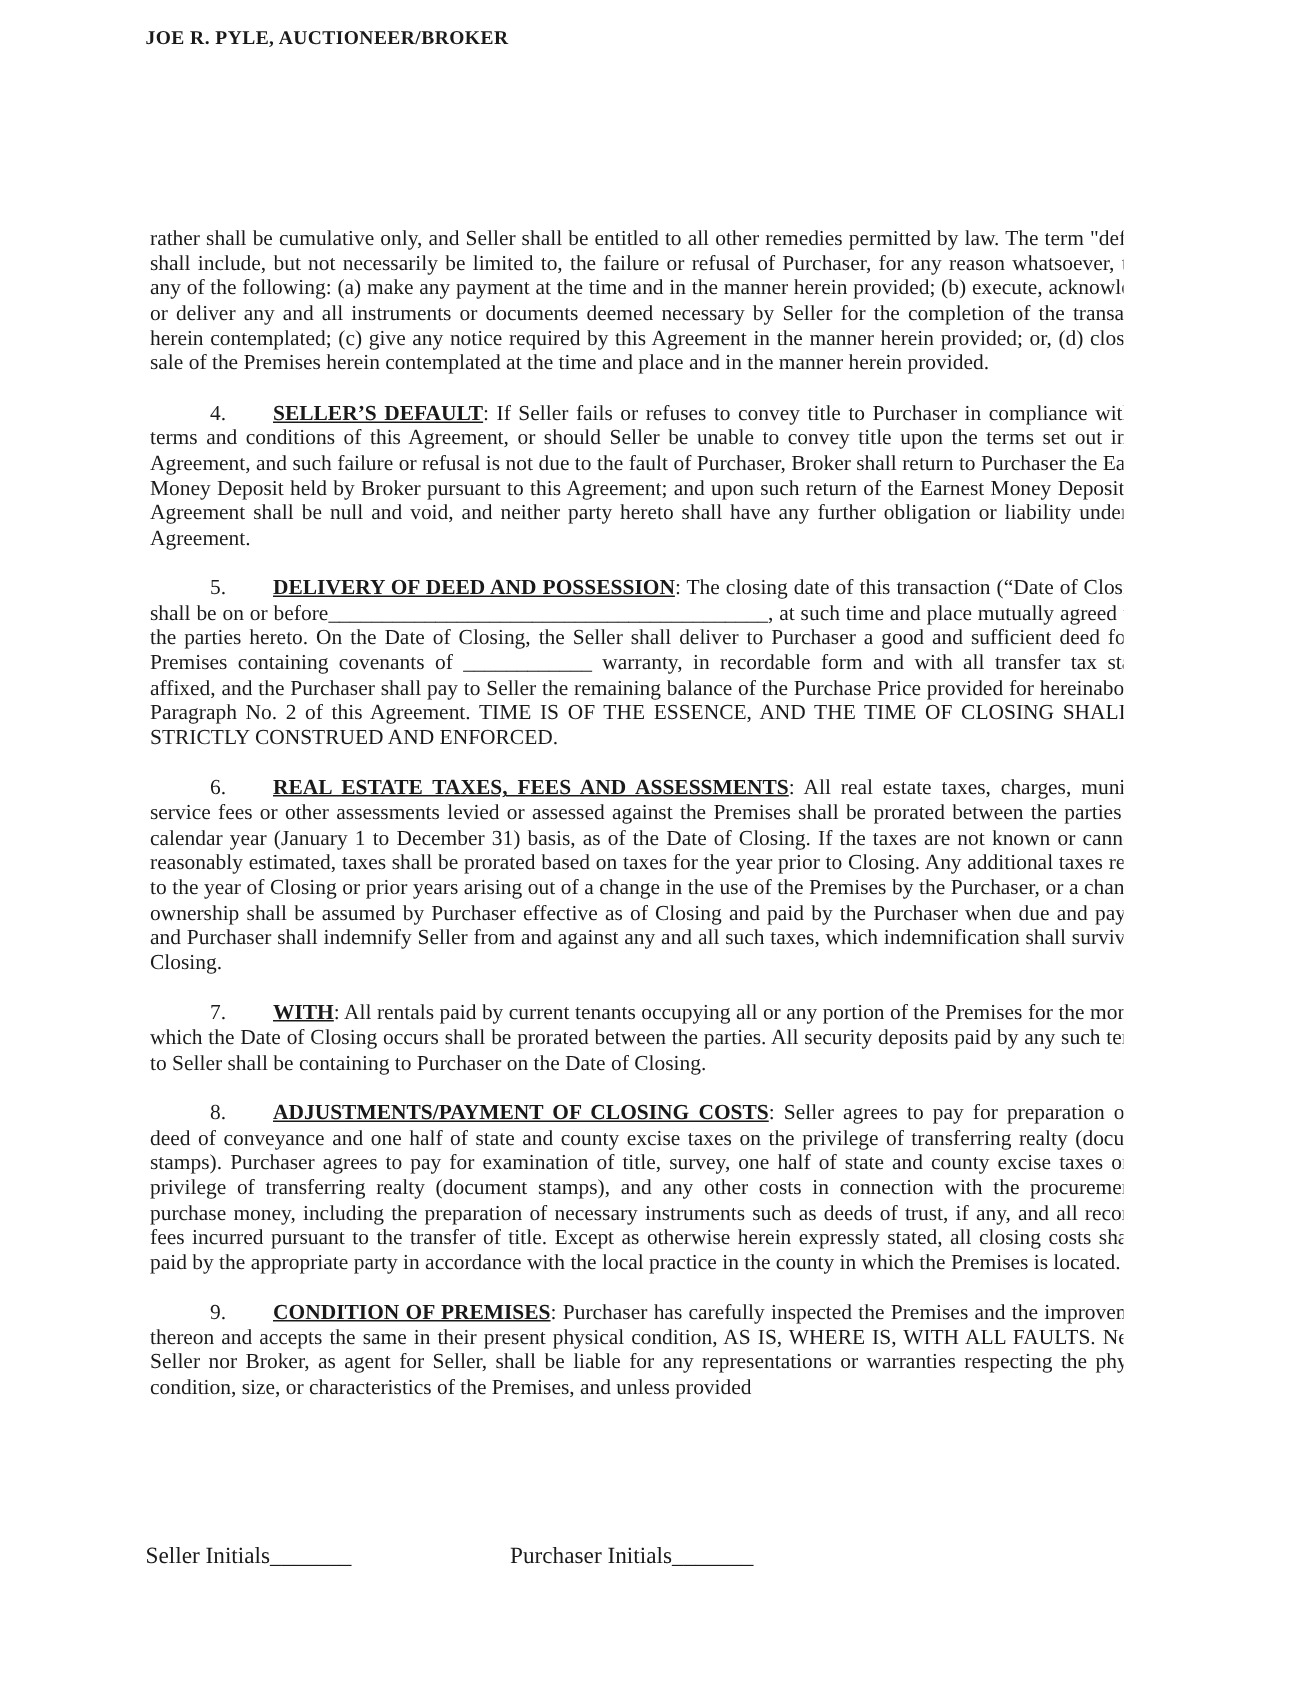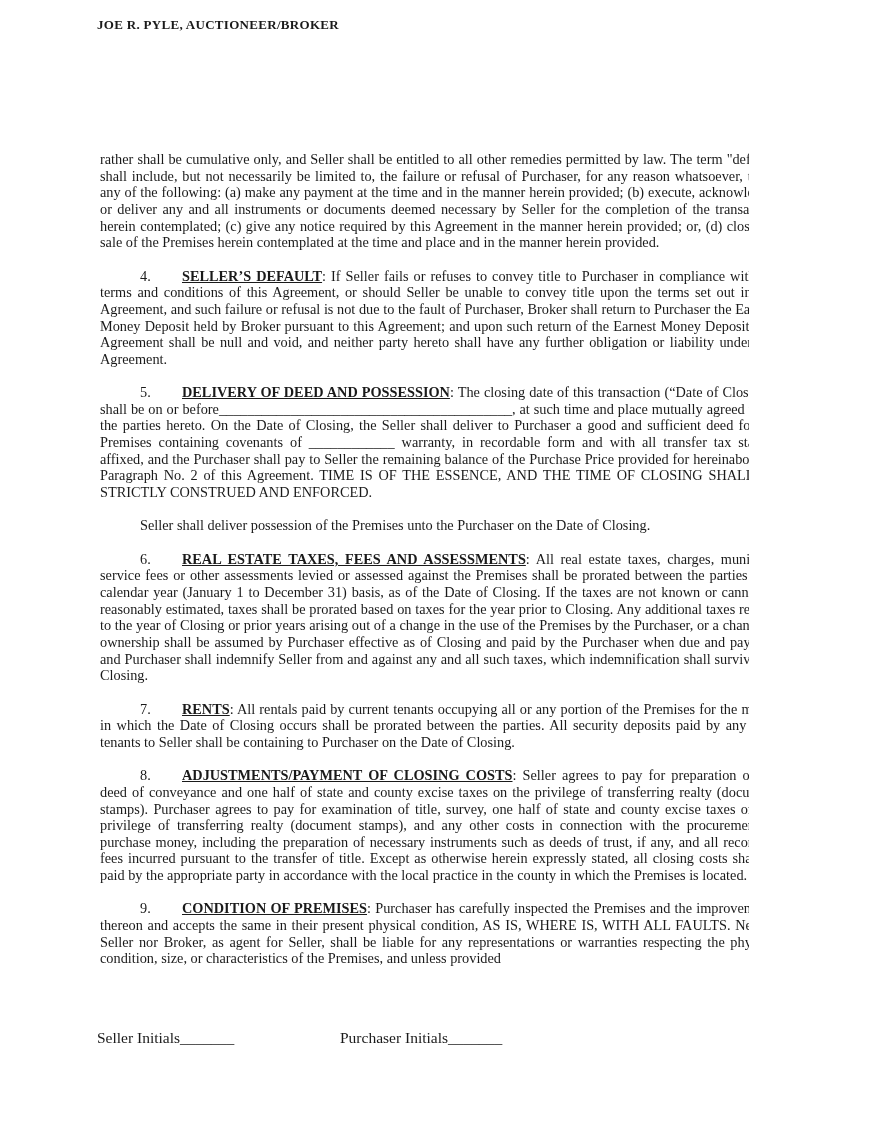--- a/index.html
+++ b/index.html
@@ -80,25 +80,24 @@
   <div class="doc-header">JOE R. PYLE, AUCTIONEER/BROKER</div>
 
   <div class="doc-body">
 
     <p class="para flush"><span>rather shall be cumulative only, and Seller shall be entitled to all other remedies permitted by law. The term "default" shall include, but not necessarily be limited to, the failure or refusal of Purchaser, for any reason whatsoever, to do any of the following: (a) make any payment at the time and in the manner herein provided; (b) execute, acknowledge, or deliver any and all instruments or documents deemed necessary by Seller for the completion of the transaction herein contemplated; (c) give any notice required by this Agreement in the manner herein provided; or, (d) close the sale of the Premises herein contemplated at the time and place and in the manner herein provided.</span></p>
 
     <p class="para"><span class="num">4.</span><span class="heading">SELLER’S DEFAULT</span><span>: If Seller fails or refuses to convey title to Purchaser in compliance with the terms and conditions of this Agreement, or should Seller be unable to convey title upon the terms set out in this Agreement, and such failure or refusal is not due to the fault of Purchaser, Broker shall return to Purchaser the Earnest Money Deposit held by Broker pursuant to this Agreement; and upon such return of the Earnest Money Deposit, this Agreement shall be null and void, and neither party hereto shall have any further obligation or liability under this Agreement.</span></p>
 
     <p class="para"><span class="num">5.</span><span class="heading">DELIVERY OF DEED AND POSSESSION</span><span>: The closing date of this transaction (“Date of Closing”) shall be on or before_________________________________________, at such time and place mutually agreed to by the parties hereto. On the Date of Closing, the Seller shall deliver to Purchaser a good and sufficient deed for the Premises containing covenants of ____________ warranty, in recordable form and with all transfer tax stamps affixed, and the Purchaser shall pay to Seller the remaining balance of the Purchase Price provided for hereinabove in Paragraph No. 2 of this Agreement. TIME IS OF THE ESSENCE, AND THE TIME OF CLOSING SHALL BE STRICTLY CONSTRUED AND ENFORCED.</span></p>
 
-    <p class="para"><span>Seller shall deliver possession of the Premises unto the Purchaser on the Date of Closing.</span></p>
 
     <p class="para"><span class="num">6.</span><span class="heading">REAL ESTATE TAXES, FEES AND ASSESSMENTS</span><span>: All real estate taxes, charges, municipal service fees or other assessments levied or assessed against the Premises shall be prorated between the parties on a calendar year (January 1 to December 31) basis, as of the Date of Closing. If the taxes are not known or cannot be reasonably estimated, taxes shall be prorated based on taxes for the year prior to Closing. Any additional taxes related to the year of Closing or prior years arising out of a change in the use of the Premises by the Purchaser, or a change in ownership shall be assumed by Purchaser effective as of Closing and paid by the Purchaser when due and payable, and Purchaser shall indemnify Seller from and against any and all such taxes, which indemnification shall survive the Closing.</span></p>
 
-    <p class="para"><span class="num">7.</span><span class="heading">RENTS</span><span>: All rentals paid by current tenants occupying all or any portion of the Premises for the month in which the Date of Closing occurs shall be prorated between the parties. All security deposits paid by any such tenants to Seller shall be containing to Purchaser on the Date of Closing.</span></p>
+    <p class="para"><span class="num">7.</span><span class="heading">WITH</span><span>: All rentals paid by current tenants occupying all or any portion of the Premises for the month in which the Date of Closing occurs shall be prorated between the parties. All security deposits paid by any such tenants to Seller shall be containing to Purchaser on the Date of Closing.</span></p>
 
     <p class="para"><span class="num">8.</span><span class="heading">ADJUSTMENTS/PAYMENT OF CLOSING COSTS</span><span>: Seller agrees to pay for preparation of the deed of conveyance and one half of state and county excise taxes on the privilege of transferring realty (document stamps). Purchaser agrees to pay for examination of title, survey, one half of state and county excise taxes on the privilege of transferring realty (document stamps), and any other costs in connection with the procurement of purchase money, including the preparation of necessary instruments such as deeds of trust, if any, and all recording fees incurred pursuant to the transfer of title. Except as otherwise herein expressly stated, all closing costs shall be paid by the appropriate party in accordance with the local practice in the county in which the Premises is located.</span></p>
 
     <p class="para"><span class="num">9.</span><span class="heading">CONDITION OF PREMISES</span><span>: Purchaser has carefully inspected the Premises and the improvements thereon and accepts the same in their present physical condition, AS IS, WHERE IS, WITH ALL FAULTS. Neither Seller nor Broker, as agent for Seller, shall be liable for any representations or warranties respecting the physical condition, size, or characteristics of the Premises, and unless provided</span></p>
 
   </div>
 
   <div class="doc-footer">
     <span class="initials-seller"><span>Seller Initials</span><span>_______</span></span>
     <span class="initials-purchaser"><span>Purchaser Initials</span><span>_______</span></span>

